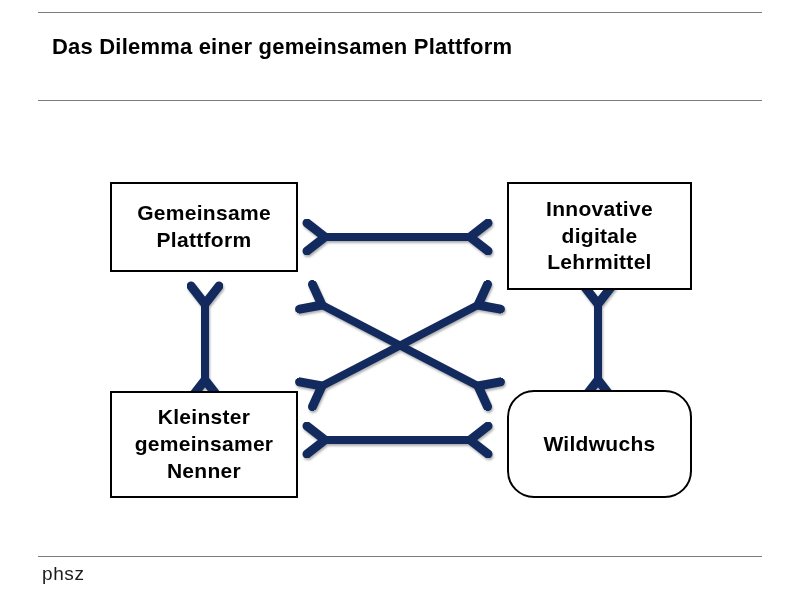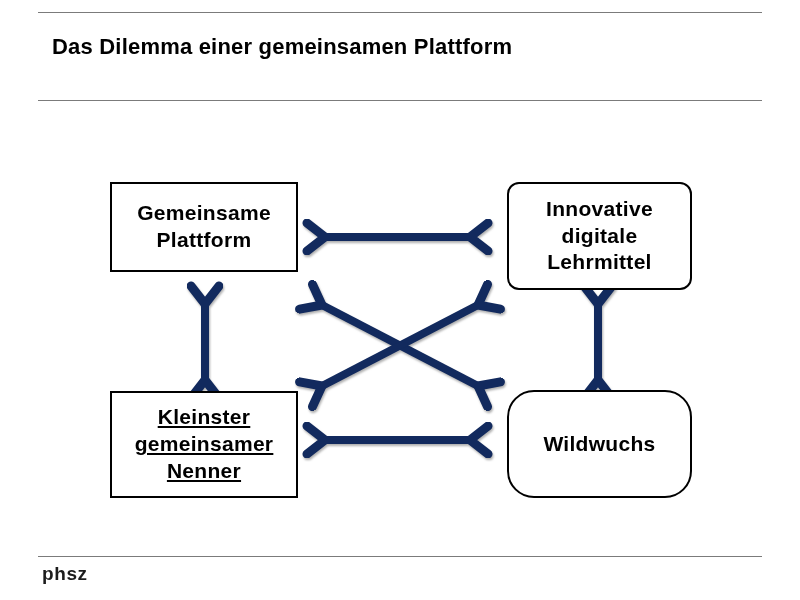--- a/index.html
+++ b/index.html
@@ -69,21 +69,21 @@
   }
   .arrow-group {
     filter: drop-shadow(1px 2.5px 1px rgba(110,110,110,0.55));
   }
 
   .footer-logo {
     position: absolute;
     left: 42px;
     top: 563px;
     font-size: 19px;
-    font-weight: bold;
+    font-weight: normal;
     letter-spacing: 0.6px;
     color: #1c1c1c;
   }
 </style>
 </head>
 <body>
 
 <div class="slide">
 
   <div class="rule rule-top" style="background: rgb(123, 123, 123);"></div>
@@ -112,27 +112,27 @@
 
       <line class="arrow-stroke" x1="322" y1="386" x2="478" y2="305" stroke="#122a5e" stroke-width="8" marker-start="url(#chevHead)" marker-end="url(#chevHead)"></line>
     </g>
   </svg>
 
   <div class="node-box box-top-left" style="border-color: rgb(0, 0, 0);">
     <span class="node-label">Gemeinsame
 Plattform</span>
   </div>
 
-  <div class="node-box box-top-right" style="border-color: rgb(0, 0, 0); border-radius: 12px;">
+  <div class="node-box box-top-right" style="border-color: rgb(0, 0, 0);">
     <span class="node-label">Innovative
 digitale
 Lehrmittel</span>
   </div>
 
-  <div class="node-box box-bottom-left" style="border-color: rgb(0, 0, 0); text-decoration: underline;">
+  <div class="node-box box-bottom-left" style="border-color: rgb(0, 0, 0);">
     <span class="node-label">Kleinster
 gemeinsamer
 Nenner</span>
   </div>
 
   <div class="node-box box-bottom-right" style="border-color: rgb(0, 0, 0); border-radius: 27px;">
     <span class="node-label">Wildwuchs</span>
   </div>
 
   <div class="rule rule-footer" style="background: rgb(123, 123, 123);"></div>

